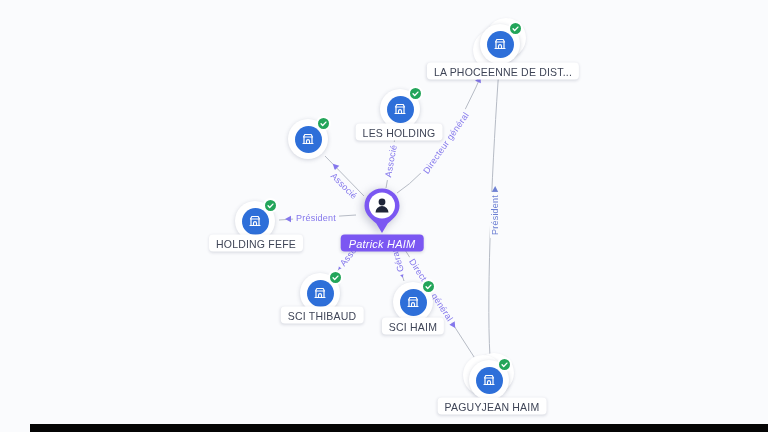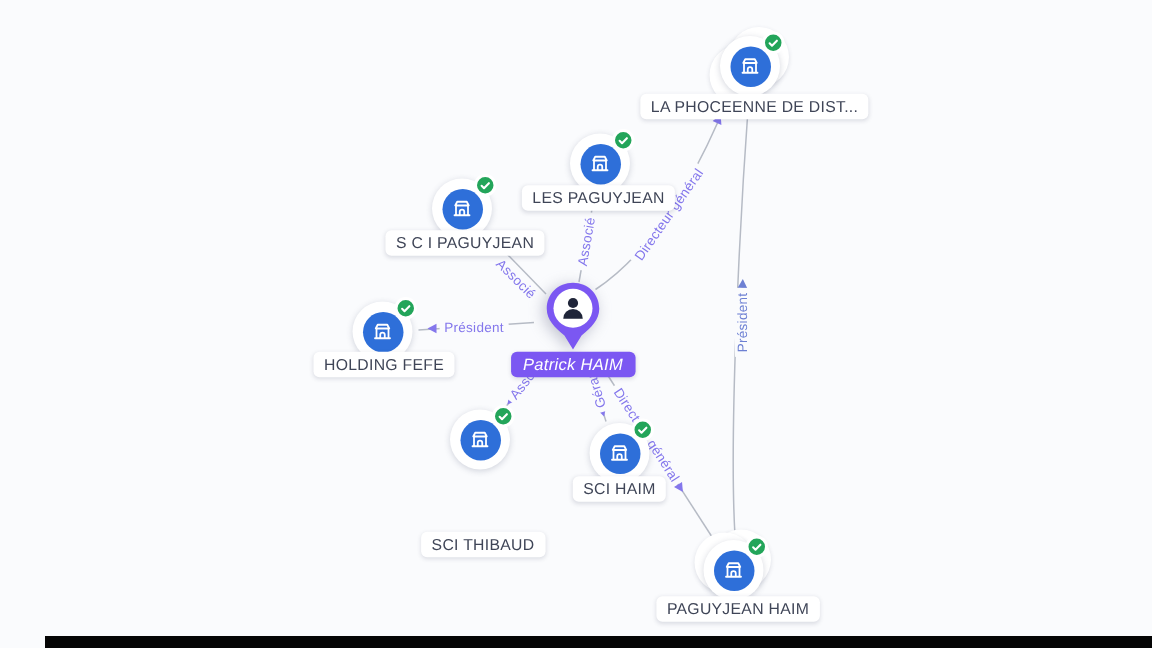--- a/index.html
+++ b/index.html
@@ -109,37 +109,36 @@
           <path d="M3 12.5 H13 M4 12.5 V6 H12 V12.5 M3.5 6 L4.8 3.5 H11.2 L12.5 6 M6.5 12.5 V10.2 a1.5 1.5 0 0 1 3 0 V12.5"></path>
         </svg>
       </div>
       <span class="badge">
         <svg width="9" height="9" viewBox="0 0 13 13" fill="none" stroke="#fff" stroke-width="2" stroke-linecap="round" stroke-linejoin="round">
             <path d="M3 7 l2.3 2.3 L10 4.5"></path>
           </svg>
       </span>
     </div>
   </div>
-  <div class="nlabel" style="left:399px;top:132px;">LES PAGUYJEAN</div>
+  <div class="nlabel" style="left:399px;top:132px;">LES HOLDING</div>
 
   <div class="cnode" style="left:308px;top:139px;">
     <div class="ccircle">
       <div class="cinner">
         <svg width="16" height="16" viewBox="0 0 16 16" fill="none" stroke="#fff" stroke-width="1.2" stroke-linecap="round" stroke-linejoin="round">
           <path d="M3 12.5 H13 M4 12.5 V6 H12 V12.5 M3.5 6 L4.8 3.5 H11.2 L12.5 6 M6.5 12.5 V10.2 a1.5 1.5 0 0 1 3 0 V12.5"></path>
         </svg>
       </div>
       <span class="badge">
         <svg width="9" height="9" viewBox="0 0 13 13" fill="none" stroke="#fff" stroke-width="2" stroke-linecap="round" stroke-linejoin="round">
             <path d="M3 7 l2.3 2.3 L10 4.5"></path>
           </svg>
       </span>
     </div>
   </div>
-  <div class="nlabel" style="left:310px;top:162px;">S C I PAGUYJEAN</div>
 
   <div class="cnode" style="left:255px;top:221px;">
     <div class="ccircle">
       <div class="cinner">
         <svg width="16" height="16" viewBox="0 0 16 16" fill="none" stroke="#fff" stroke-width="1.2" stroke-linecap="round" stroke-linejoin="round">
           <path d="M3 12.5 H13 M4 12.5 V6 H12 V12.5 M3.5 6 L4.8 3.5 H11.2 L12.5 6 M6.5 12.5 V10.2 a1.5 1.5 0 0 1 3 0 V12.5"></path>
         </svg>
       </div>
       <span class="badge">
         <svg width="9" height="9" viewBox="0 0 13 13" fill="none" stroke="#fff" stroke-width="2" stroke-linecap="round" stroke-linejoin="round">
@@ -157,21 +156,21 @@
           <path d="M3 12.5 H13 M4 12.5 V6 H12 V12.5 M3.5 6 L4.8 3.5 H11.2 L12.5 6 M6.5 12.5 V10.2 a1.5 1.5 0 0 1 3 0 V12.5"></path>
         </svg>
       </div>
       <span class="badge">
         <svg width="9" height="9" viewBox="0 0 13 13" fill="none" stroke="#fff" stroke-width="2" stroke-linecap="round" stroke-linejoin="round">
             <path d="M3 7 l2.3 2.3 L10 4.5"></path>
           </svg>
       </span>
     </div>
   </div>
-  <div class="nlabel" style="left:322px;top:315px;margin-top:48px;">SCI THIBAUD</div>
+  <div class="nlabel" style="left:322px;top:315px;">SCI THIBAUD</div>
 
   <div class="cnode" style="left:413px;top:302px;">
     <div class="ccircle">
       <div class="cinner">
         <svg width="16" height="16" viewBox="0 0 16 16" fill="none" stroke="#fff" stroke-width="1.2" stroke-linecap="round" stroke-linejoin="round">
           <path d="M3 12.5 H13 M4 12.5 V6 H12 V12.5 M3.5 6 L4.8 3.5 H11.2 L12.5 6 M6.5 12.5 V10.2 a1.5 1.5 0 0 1 3 0 V12.5"></path>
         </svg>
       </div>
       <span class="badge">
         <svg width="9" height="9" viewBox="0 0 13 13" fill="none" stroke="#fff" stroke-width="2" stroke-linecap="round" stroke-linejoin="round">

